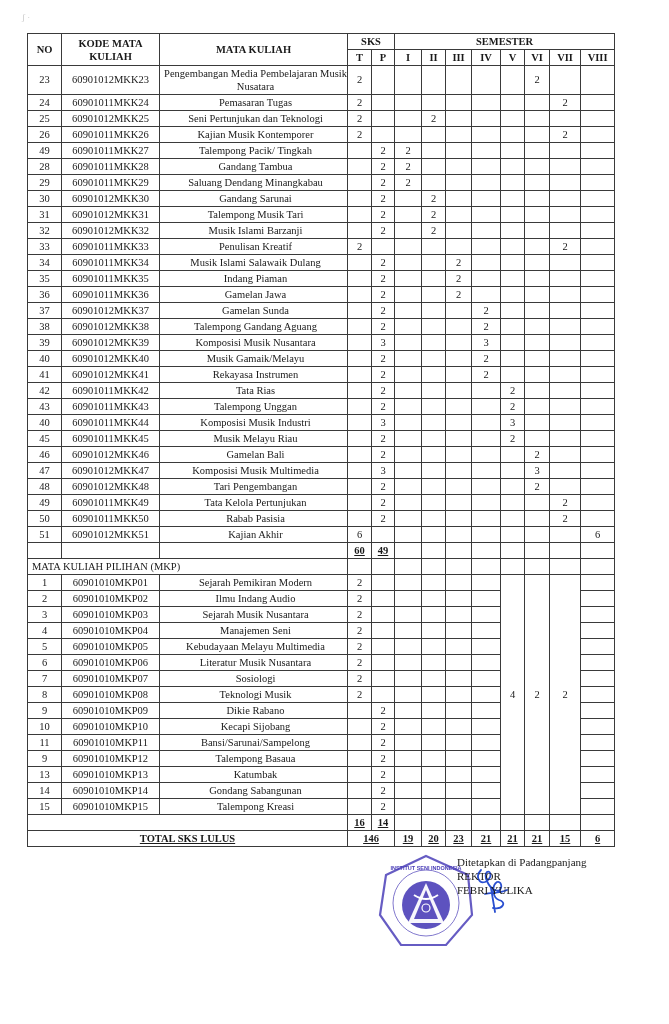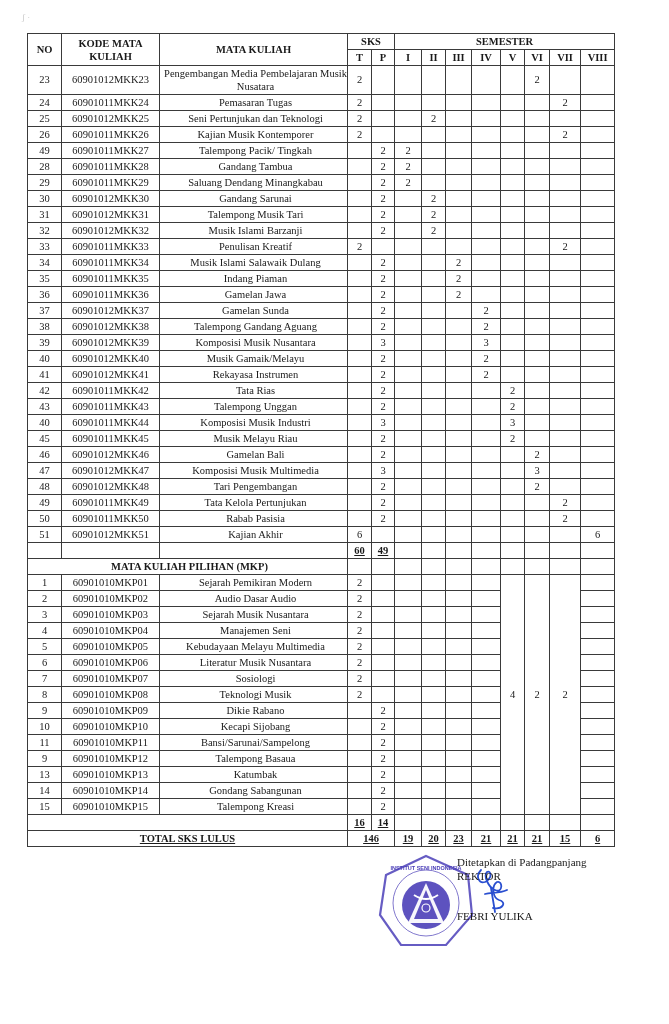--- a/index.html
+++ b/index.html
@@ -6,25 +6,25 @@
   body { width: 669px; height: 1024px; position: relative; overflow: hidden;
          font-family: "Liberation Serif", "DejaVu Serif", serif; color: #1a1a1a; }
   .page-mark { position: absolute; left: 22px; top: 12px; width: 14px; height: 10px; color: #c8c8c8; font-size: 9px; }
   table.curr { position: absolute; left: 27px; top: 33px; border-collapse: collapse; table-layout: fixed; width: 587px; }
   table.curr td, table.curr th { border: 1px solid #3a3a3a; padding: 0; font-size: 10.5px; line-height: 14px; height: 15px; overflow: hidden; white-space: nowrap; }
   table.curr th { font-weight: bold; font-size: 10.5px; text-align: center; }
   .c { text-align: center; }
   .l { text-align: center; padding-left: 4px !important; }
   .wrap { white-space: normal !important; line-height: 13px !important; padding-top: 1px !important; padding-bottom: 1px !important; }
   .bold { font-weight: bold; text-decoration: underline; }
-  .sect { font-weight: bold; text-align: center; padding-left: 4px !important; font-size: 10.5px; }
+  .sect { font-weight: normal; text-align: left; padding-left: 4px !important; font-size: 10.5px; }
   .merged { vertical-align: middle; text-align: center; }
   .sign { position: absolute; left: 457px; top: 855px; font-size: 11px; line-height: 14px; }
   .sign div { white-space: nowrap; }
-  .sign .name { margin-top: 26px; }
+  .sign .name { }
   .seal { position: absolute; left: 376px; top: 853px; width: 100px; height: 95px; }
   .signature { position: absolute; left: 473px; top: 868px; width: 40px; height: 45px; }
 </style>
 </head>
 <body>
 
 <div class="page-mark">ʃ ·</div>
 
 <table class="curr">
   <colgroup>
@@ -541,21 +541,21 @@
         <td></td>
         <td></td>
         <td rowspan="15" class="merged">4</td>
         <td rowspan="15" class="merged">2</td>
         <td rowspan="15" class="merged">2</td>
         <td></td>
       </tr>
       <tr>
         <td class="c">2</td>
         <td class="c">60901010MKP02</td>
-        <td class="l">Audio Dasar Audio</td>
+        <td class="l">Ilmu Indang Audio</td>
         <td class="c">2</td>
         <td class="c"></td>
         <td></td>
         <td></td>
         <td></td>
         <td></td>
         <td></td>
       </tr>
       <tr>
         <td class="c">3</td>

